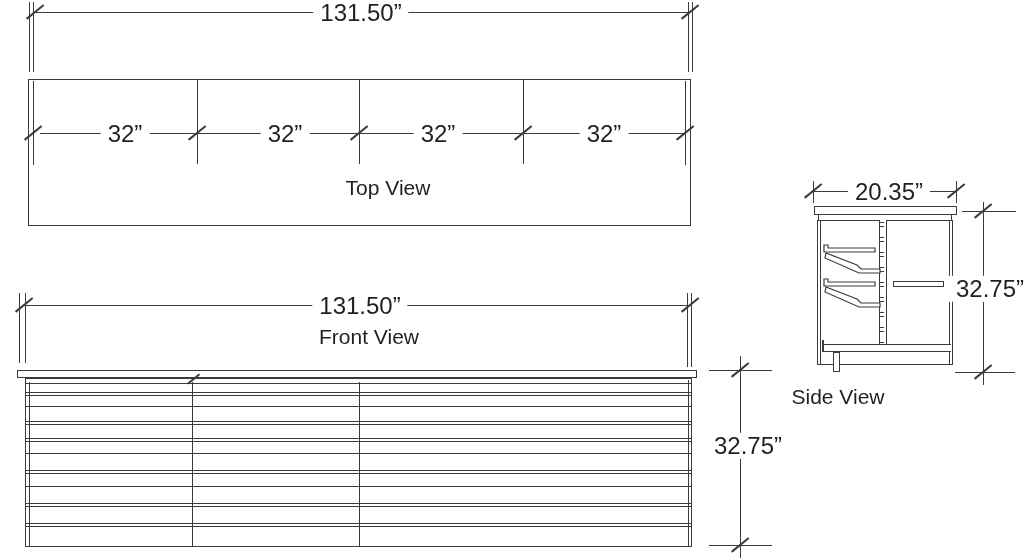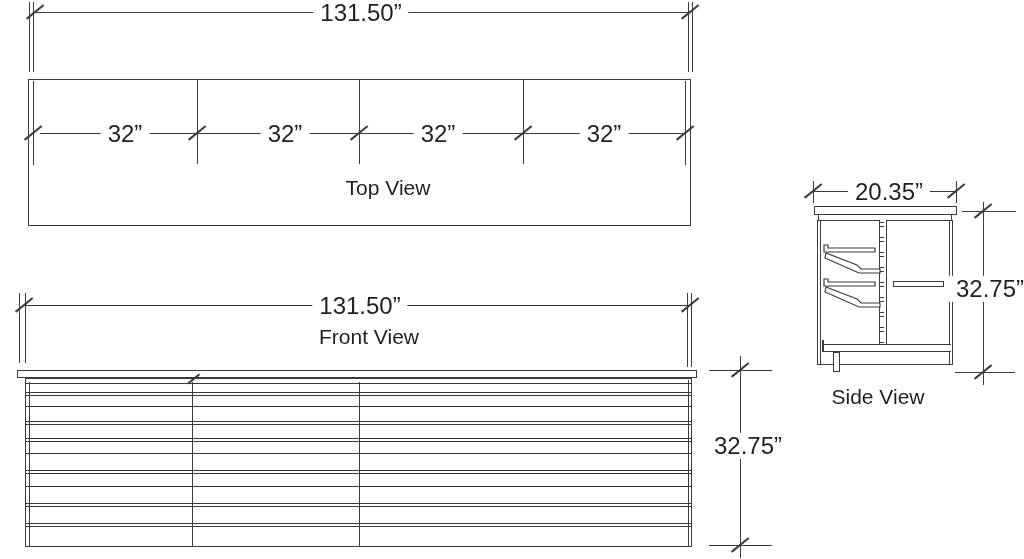--- a/index.html
+++ b/index.html
@@ -119,15 +119,15 @@
   <div class="box" style="left:822px;top:344px;width:129px;height:8px;border-left:none;border-right:none;"></div>
   <div class="v" style="left:822px;top:340px;height:11px;width:2px;"></div>
   <div class="box" style="left:833px;top:352px;width:7px;height:20px;"></div>
 
   <div class="h" style="left:962px;top:211px;width:54px;"></div>
   <div class="h" style="left:955px;top:372px;width:60px;"></div>
   <div class="v" style="left:983px;top:202px;height:183px;"></div>
   <div class="slash" style="left:972px;top:210px;"></div>
   <div class="slash" style="left:972px;top:371px;"></div>
   <div class="dim" style="left:990px;top:289px;">32.75”</div>
-  <div class="viewlabel" style="left:878px;top:397px;text-align:center;">Side View</div>
+  <div class="viewlabel" style="left:838px;top:397px;text-align:center;">Side View</div>
 
 </div>
 
 </body></html>

